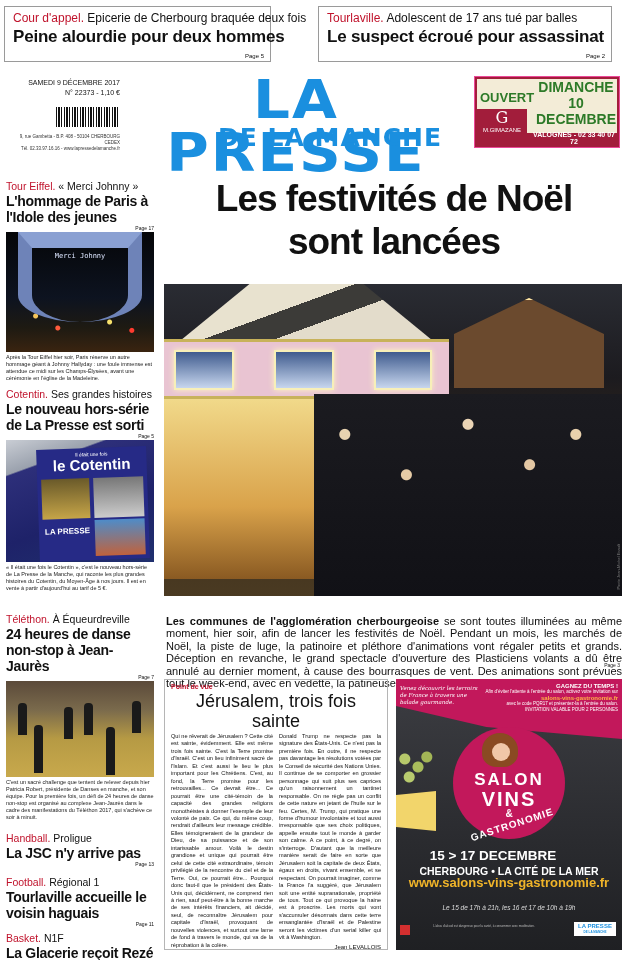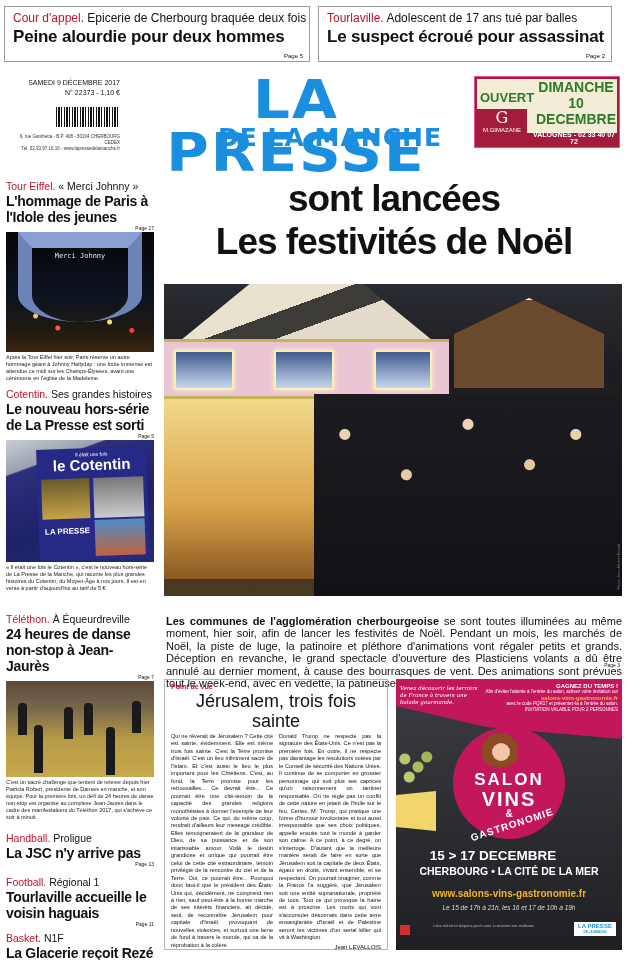--- a/index.html
+++ b/index.html
@@ -1,20 +1,20 @@
 <!DOCTYPE html>
 <html><head>
 <meta charset="utf-8">
 <style>
   * { box-sizing: border-box; margin: 0; padding: 0; }
   html, body { width: 628px; height: 960px; background: #ffffff; overflow: hidden; }
   body { font-family: "Liberation Sans", "DejaVu Sans", sans-serif; color: #111; position: relative; }
 
   .teaser { position: absolute; top: 6px; height: 56px; border: 1px solid #9a9a9a; background: #fff; padding: 3px 8px 0 8px; }
-  .teaser.left { left: 4px; width: 306px; }
+  .teaser.left { left: 4px; width: 267px; }
   .teaser.right { left: 318px; width: 294px; }
   .teaser .kicker { font-size: 12px; line-height: 16px; white-space: nowrap; }
   .teaser .kicker .cat { color: #c0132c; }
   .teaser .headline { font-size: 17px; font-weight: bold; line-height: 22px; white-space: nowrap; letter-spacing: -0.2px; }
   .teaser .page { position: absolute; right: 6px; bottom: 2px; font-size: 6px; }
 
   .masthead-meta { position: absolute; left: 28px; top: 78px; width: 92px; text-align: right; font-size: 7px; line-height: 10px; }
   .barcode { position: absolute; left: 56px; top: 107px; width: 64px; height: 20px;
     background: repeating-linear-gradient(90deg, #111 0 1px, #fff 1px 2px, #111 2px 4px, #fff 4px 5px, #111 5px 6px, #fff 6px 8px); }
   .address { position: absolute; left: 6px; top: 134px; width: 114px; text-align: right; font-size: 4.5px; line-height: 6px; color: #333; }
@@ -102,21 +102,21 @@
   .ad-salon .amp { position: absolute; left: 57px; top: 129px; width: 112px; text-align: center; color: #fff; font-weight: bold; font-size: 10px; }
   .ad-salon .gastro { position: absolute; left: 66px; top: 130px; width: 100px; text-align: center; color: #fff; font-weight: bold; font-size: 10px; transform: rotate(-18deg); letter-spacing: 1px; }
   .ad-salon .grapes { position: absolute; left: 0; top: 68px; width: 44px; height: 40px; background:
       radial-gradient(circle at 20% 30%, #b6c86a 0 5px, transparent 6px),
       radial-gradient(circle at 50% 50%, #a9bd5c 0 5px, transparent 6px),
       radial-gradient(circle at 30% 75%, #b8cb6e 0 5px, transparent 6px),
       radial-gradient(circle at 70% 25%, #a3b656 0 5px, transparent 6px); }
   .ad-salon .cheese { position: absolute; left: 0; top: 112px; width: 40px; height: 40px; background: #f2d56b; clip-path: polygon(0 10%, 100% 0, 100% 100%, 0 90%); }
   .ad-salon .dates { position: absolute; left: 0; top: 169px; width: 194px; text-align: center; color: #fff; font-weight: bold; font-size: 13.5px; }
   .ad-salon .place { position: absolute; left: 0; top: 186px; width: 226px; text-align: center; color: #fff; font-weight: bold; font-size: 10.5px; }
-  .ad-salon .web { position: absolute; left: 0; top: 209px; width: 226px; text-align: center; color: #f0b429; font-weight: bold; font-size: 10px; }
+  .ad-salon .web { position: absolute; left: 0; top: 196px; width: 226px; text-align: center; color: #f0b429; font-weight: bold; font-size: 13px; }
   .ad-salon .hours { position: absolute; left: 0; top: 225px; width: 226px; text-align: center; color: #ddd; font-style: italic; font-size: 6.5px; }
   .ad-salon .legal { position: absolute; left: 18px; top: 245px; width: 140px; text-align: center; color: #bbb; font-size: 3px; line-height: 4px; }
   .ad-salon .lp-logo { position: absolute; right: 6px; top: 243px; width: 42px; height: 14px; background: #fff; color: #1a8fdf; font-weight: bold; font-size: 6px; text-align: center; line-height: 9px; }
   .ad-salon .lp-logo small { display: block; font-size: 3px; line-height: 3px; color: #1a8fdf; }
   .ad-salon .red-logo { position: absolute; left: 4px; top: 246px; width: 10px; height: 10px; background: #d32f2f; }
 </style>
 </head>
 <body>
 
 <div class="teaser left">
@@ -214,22 +214,22 @@
   </div>
 
   <div class="side-item" style="top:752px;">
     <div class="kicker"><span class="cat">Basket.</span><span> N1F</span></div>
     <div class="headline">La Glacerie reçoit Rezé</div>
     <div class="page">Page 13</div>
   </div>
 </div>
 
 <div class="main-title">
+  <div>Les festivités de Noël</div>
   <div>sont lancées</div>
-  <div>Les festivités de Noël</div>
 </div>
 
 <div class="main-photo">
   <div class="roof"></div>
   <div class="crown">
     <div class="win" style="left:10px;"></div>
     <div class="win" style="left:110px;"></div>
     <div class="win" style="left:210px;width:58px;"></div>
   </div>
   <div class="base"></div>

